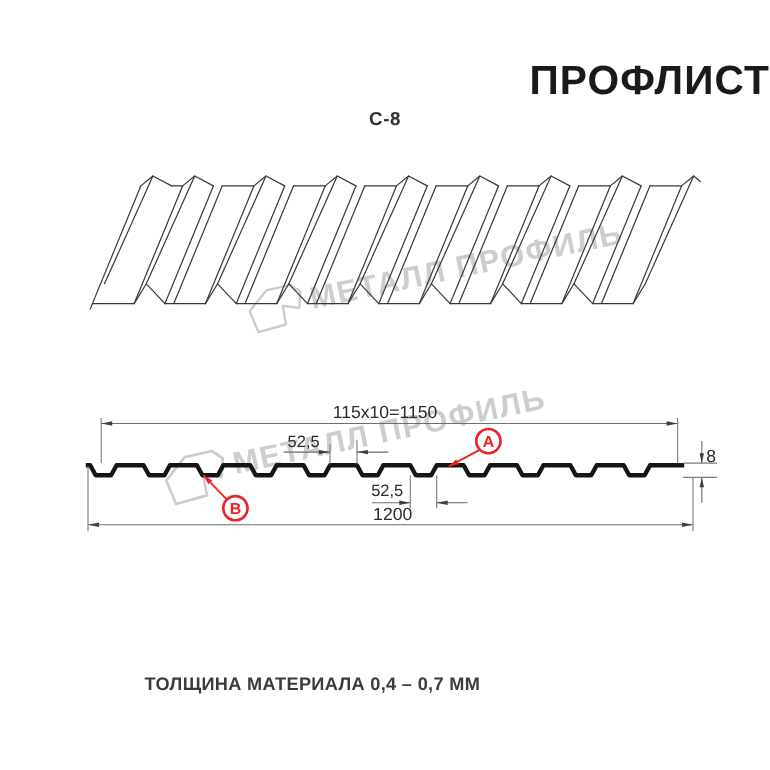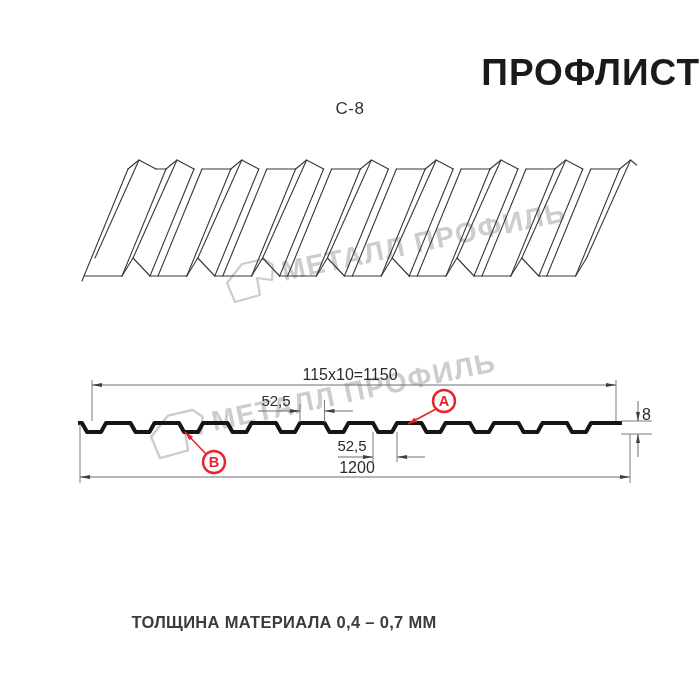--- a/index.html
+++ b/index.html
@@ -1,21 +1,21 @@
 <!DOCTYPE html>
 <html><head>
 <meta charset="utf-8">
 <style>
   html,body{margin:0;padding:0;background:#fff;}
   body{width:700px;height:700px;position:relative;overflow:hidden;
        font-family:"Liberation Sans",sans-serif;}
   .title{position:absolute;top:52px;left:0;width:700px;text-align:right;
          font-size:37px;font-weight:bold;letter-spacing:1px;color:#1a1a1a;}
   .subtitle{position:absolute;top:99px;left:0;width:700px;text-align:center;
-         font-size:17px;font-weight:normal;letter-spacing:.5px;color:#323232;}
+         font-size:17px;font-weight:bold;letter-spacing:.5px;color:#323232;}
   .footer{position:absolute;top:613px;left:0;width:568px;text-align:center;
          font-size:16.5px;font-weight:bold;letter-spacing:.3px;color:#3b3b3b;}
   svg{position:absolute;top:0;left:0;}
   svg text{font-family:"Liberation Sans",sans-serif;}
   .l3d{stroke:#383838;stroke-width:1.1;fill:none;stroke-linecap:round;stroke-linejoin:round;}
   .prof{stroke:#151515;stroke-width:4;fill:none;stroke-linejoin:round;}
   .dimline{stroke:#6e6e6e;stroke-width:1;fill:none;}
   .extline{stroke:#7a7a7a;stroke-width:1;fill:none;}
   .arrowfill{fill:#3f3f3f;stroke:none;}
   .dimtext{fill:#2b2b2b;font-size:16px;}

